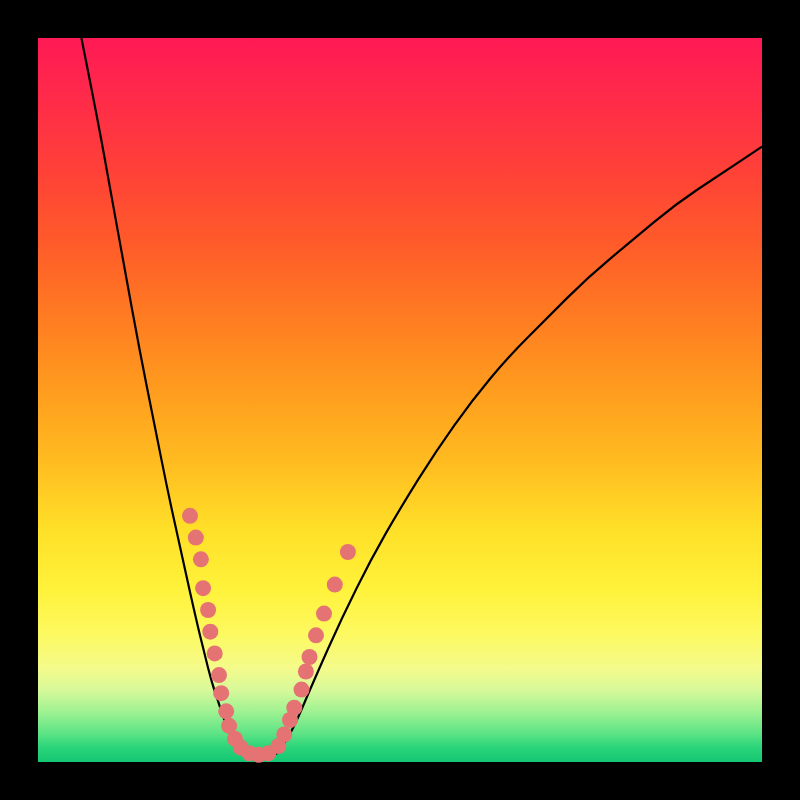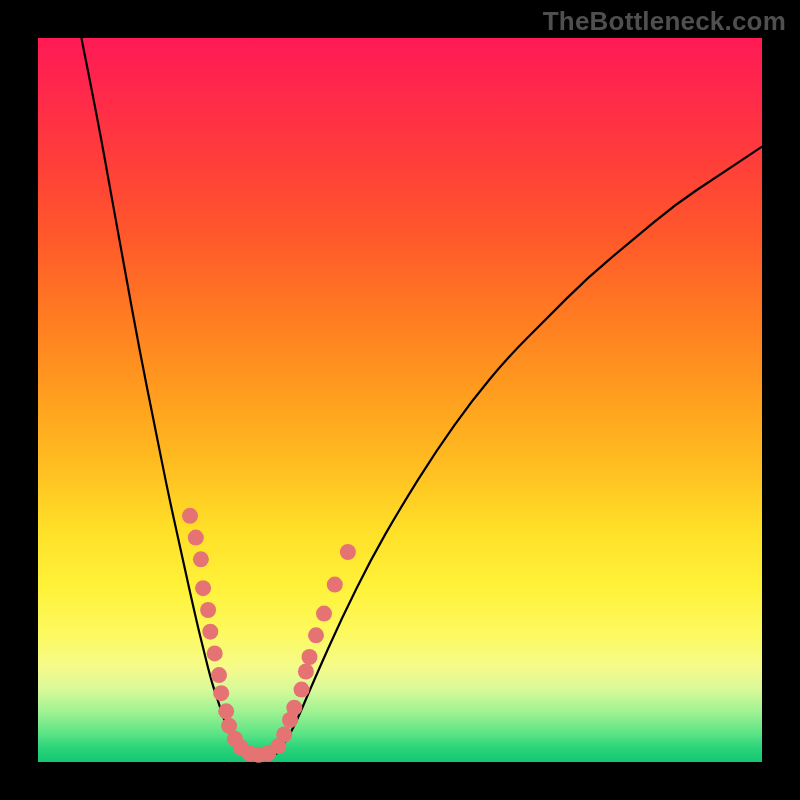--- a/index.html
+++ b/index.html
@@ -71,21 +71,20 @@
   }
   .dot {
     fill: #e57373;
     stroke: none;
   }
 </style>
 </head>
 <body>
 
 <div class="frame">
-  <div class="watermark">TheBottleneck.com</div>
   <div class="plot-area">
     <svg class="curve-layer" viewBox="0 0 724 724">
       <path id="curve-path" class="curve" d="M 43.4 0.0 Q 57.9 72.4 65.2 112.2 Q 72.4 152.0 79.6 191.9 Q 86.9 231.7 94.1 271.5 Q 101.4 311.3 108.6 347.5 Q 115.8 383.7 123.1 419.9 Q 130.3 456.1 137.6 488.7 Q 144.8 521.3 152.0 553.9 Q 159.3 586.4 162.9 600.9 Q 166.5 615.4 170.1 629.9 Q 173.8 644.4 177.4 655.2 Q 181.0 666.1 184.6 676.9 Q 188.2 687.8 191.9 695.0 Q 195.5 702.3 199.1 707.7 Q 202.7 713.1 202.7 713.1 Q 202.7 713.1 210.0 715.7 Q 217.2 718.2 224.4 718.2 Q 231.7 718.2 235.3 716.8 Q 238.9 715.3 238.9 715.3 Q 238.9 715.3 246.2 705.2 Q 253.4 695.0 264.3 669.7 Q 275.1 644.4 289.6 611.8 Q 304.1 579.2 318.6 550.2 Q 333.0 521.3 347.5 495.9 Q 362.0 470.6 380.1 441.6 Q 398.2 412.7 416.3 387.3 Q 434.4 362.0 452.5 340.3 Q 470.6 318.6 488.7 300.5 Q 506.8 282.4 528.5 260.6 Q 550.2 238.9 572.0 220.8 Q 593.7 202.7 615.4 184.6 Q 637.1 166.5 658.8 152.0 Q 680.6 137.6 702.3 123.1 L 724.0 108.6"></path>
       <g id="dots">
           <circle cx="152.0" cy="477.8" r="8" class="dot"></circle>
           <circle cx="157.8" cy="499.6" r="8" class="dot"></circle>
           <circle cx="162.9" cy="521.3" r="8" class="dot"></circle>
           <circle cx="165.1" cy="550.2" r="8" class="dot"></circle>
           <circle cx="170.1" cy="572.0" r="8" class="dot"></circle>
           <circle cx="172.3" cy="593.7" r="8" class="dot"></circle>

